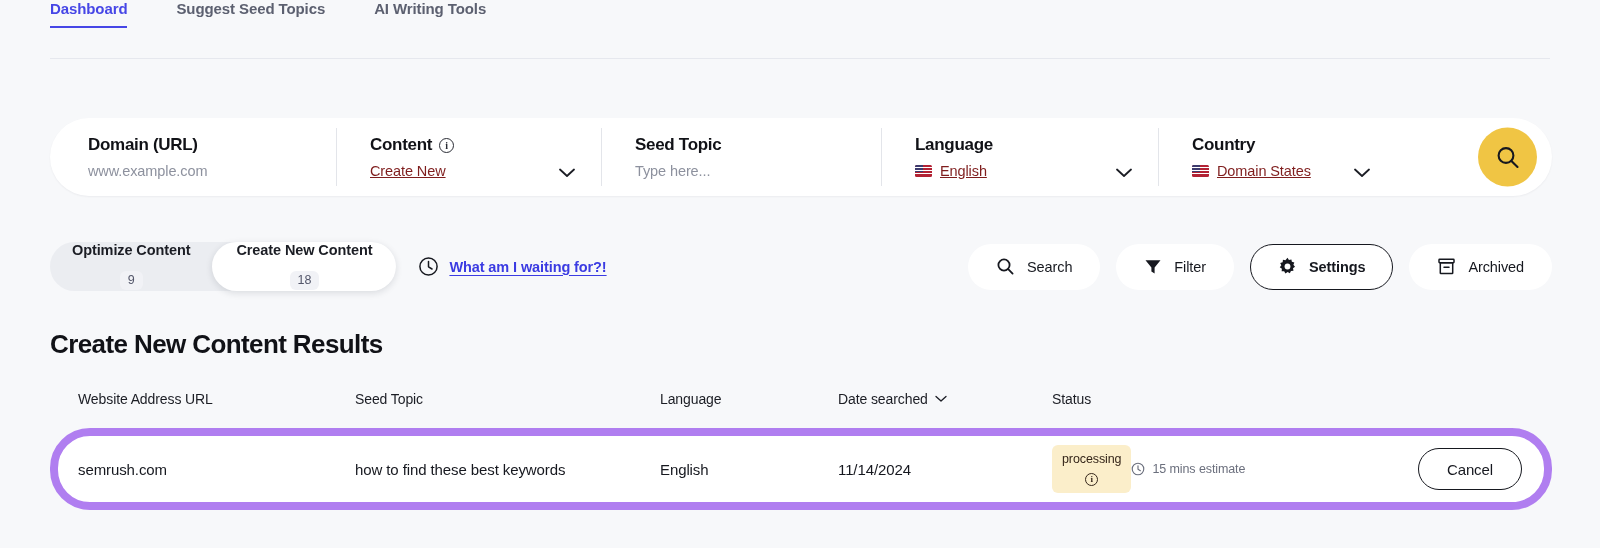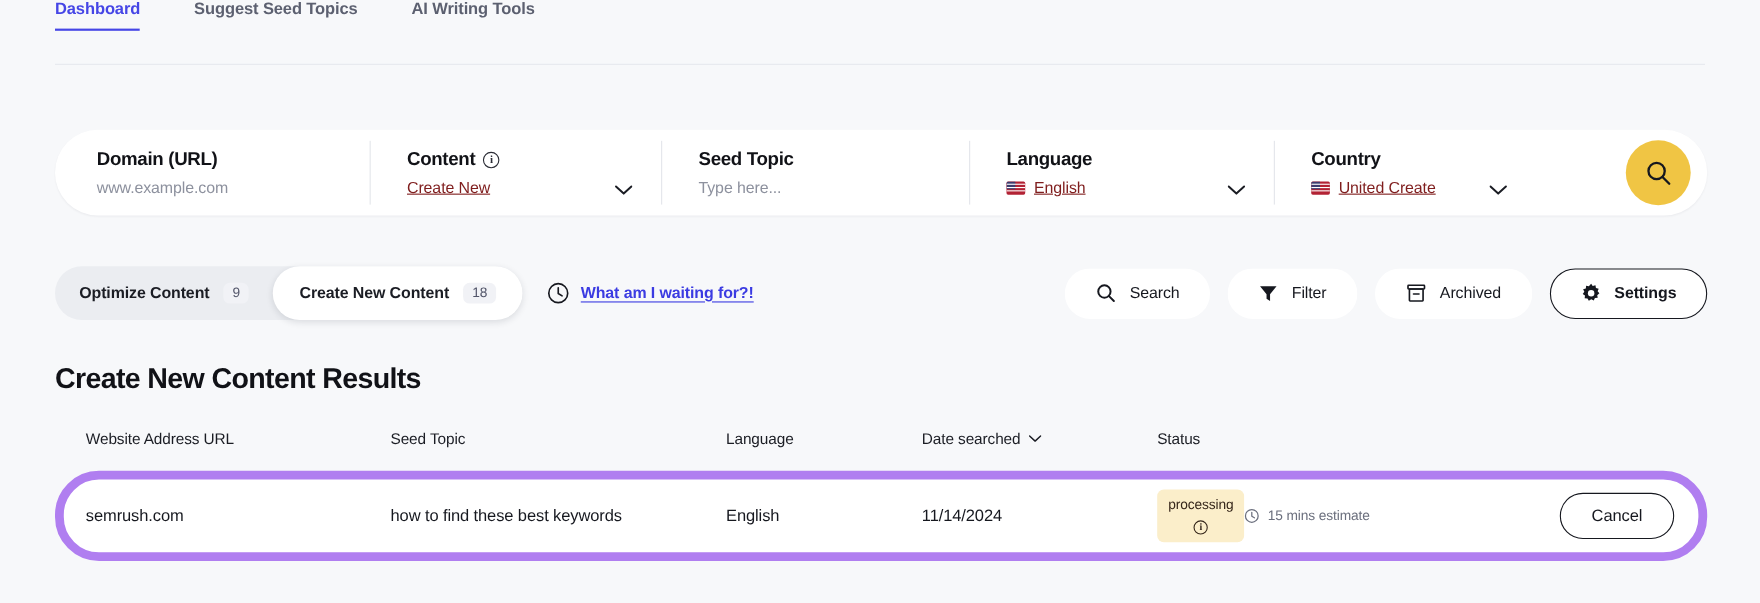--- a/index.html
+++ b/index.html
@@ -159,20 +159,21 @@
     gap: 13px;
     height: 49px;
     padding: 0 22px 0 22px;
     font-size: 14.5px;
     font-weight: 700;
     color: #1b1d24;
     border-radius: 25px;
     cursor: pointer;
     letter-spacing: -0.1px;
     white-space: nowrap;
+    flex-direction: column;
   }
   .seg-item.active {
     background: #ffffff;
     box-shadow: 0 2px 7px rgba(25,28,45,.13);
     padding: 0 24px;
   }
   .seg-item .cnt {
     font-size: 12.5px;
     font-weight: 400;
     color: #53566a;
@@ -402,21 +403,21 @@
 
   <div class="sfield f-country">
     <div class="lbl">Country</div>
     <div class="val dark">
       <span class="flagimg">
           <i></i>
           <b style="top:2px"></b>
           <b style="top:5px"></b>
           <b style="top:8px"></b>
         </span>
-      <span>United Create</span>
+      <span>Domain States</span>
     </div>
     <span class="chev" style="right:88px">
       <svg width="16" height="10" viewBox="0 0 16 10">
           <path d="M1 1.5 L8 8 L15 1.5" stroke="#1b1d24" stroke-width="1.8" fill="none" stroke-linecap="round" stroke-linejoin="round"></path>
         </svg>
     </span>
   </div>
 
   <button class="searchbtn">
     <svg width="26" height="26" viewBox="0 0 26 26">
@@ -457,35 +458,35 @@
       <span>Search</span>
     </div>
 
     <div class="pbtn">
       <svg width="18" height="18" viewBox="0 0 18 18">
         <path d="M1.5 2.3 H16.5 L10.6 9.4 V15.6 L7.4 13.6 V9.4 Z" fill="#16181f"></path>
       </svg>
       <span>Filter</span>
     </div>
 
+    <div class="pbtn outlined">
+      <svg width="19" height="19" viewBox="0 0 20 20">
+        <path fill="#16181f" d="M10 0.9l1.5 2.2 2.6-.6.5 2.6 2.6.6-1 2.5 1.7 2-2.1 1.7.5 2.6-2.7.2-1.1 2.4-2.4-1.2-2.3 1.4-1.3-2.3-2.7-.1.3-2.6-2.2-1.5 1.6-2.1-1.2-2.4 2.6-.8.3-2.6 2.6.4z"></path>
+        <circle cx="10" cy="10" r="3.1" fill="#ffffff"></circle>
+      </svg>
+      <span>Settings</span>
+    </div>
+
     <div class="pbtn">
       <svg width="19" height="19" viewBox="0 0 19 19">
         <rect x="2" y="2.3" width="15" height="3.4" stroke="#16181f" stroke-width="1.5" fill="none" rx="0.6"></rect>
         <rect x="3.3" y="5.7" width="12.4" height="10.9" stroke="#16181f" stroke-width="1.5" fill="none" rx="0.6"></rect>
         <line x1="7" y1="10.3" x2="12" y2="10.3" stroke="#16181f" stroke-width="1.5" stroke-linecap="round"></line>
       </svg>
       <span>Archived</span>
-    </div>
-
-    <div class="pbtn outlined">
-      <svg width="19" height="19" viewBox="0 0 20 20">
-        <path fill="#16181f" d="M10 0.9l1.5 2.2 2.6-.6.5 2.6 2.6.6-1 2.5 1.7 2-2.1 1.7.5 2.6-2.7.2-1.1 2.4-2.4-1.2-2.3 1.4-1.3-2.3-2.7-.1.3-2.6-2.2-1.5 1.6-2.1-1.2-2.4 2.6-.8.3-2.6 2.6.4z"></path>
-        <circle cx="10" cy="10" r="3.1" fill="#ffffff"></circle>
-      </svg>
-      <span>Settings</span>
     </div>
 
   </div>
 </div>
 
 <div class="res-title">Create New Content Results</div>
 
 <div class="table">
 
   <div class="thead">

